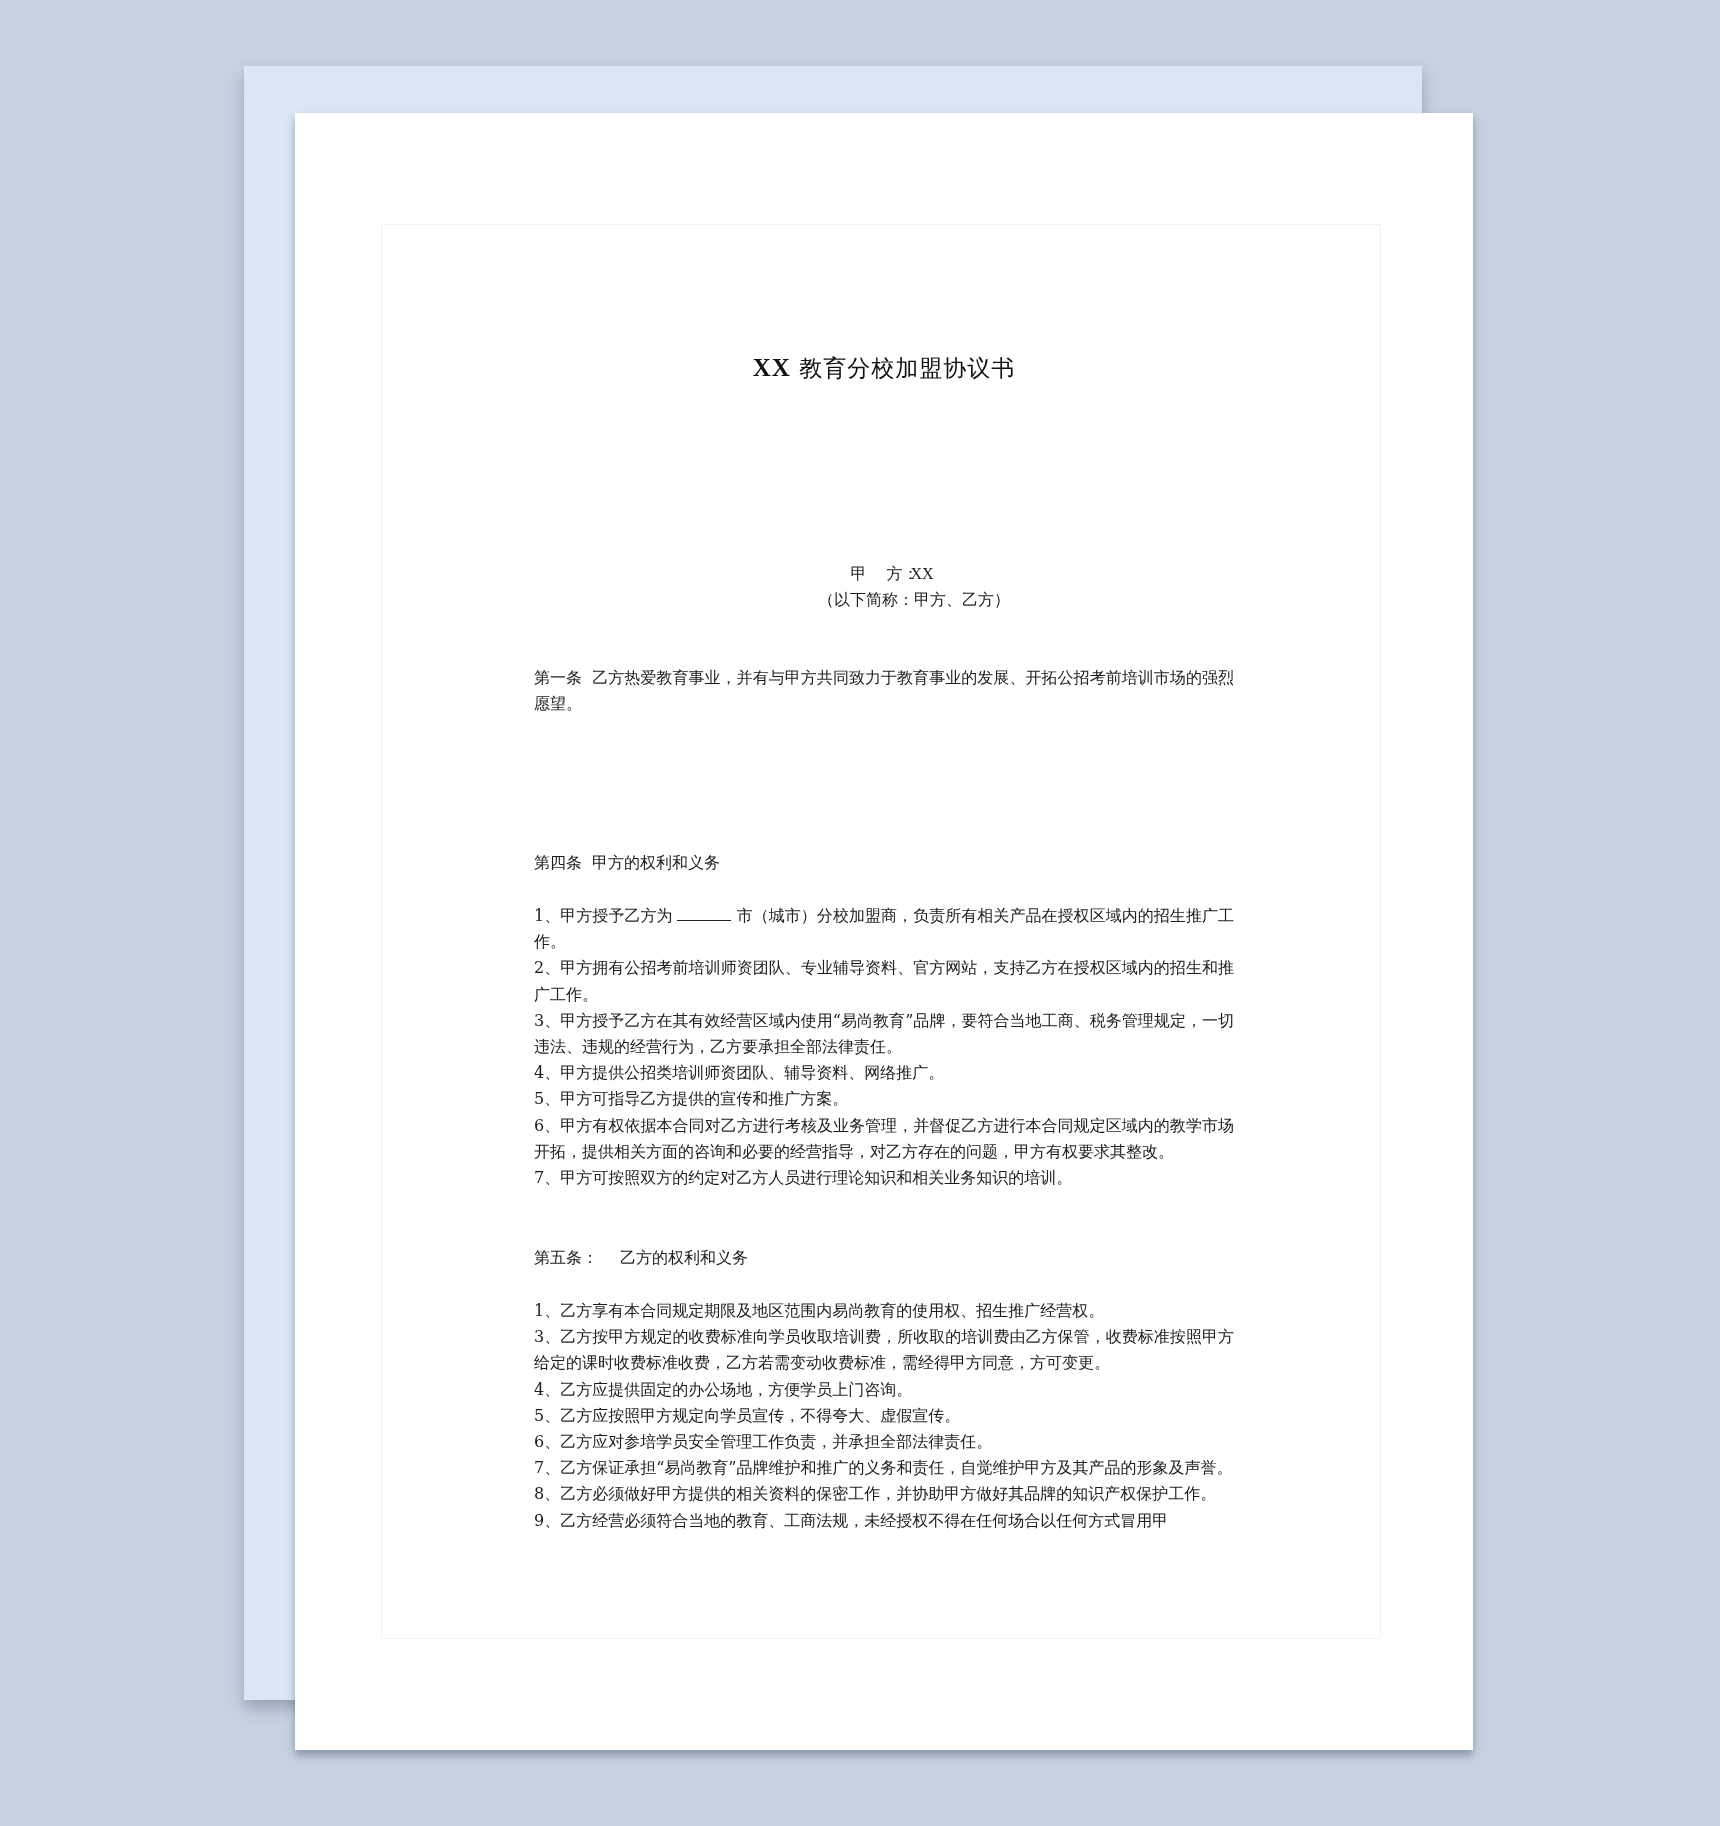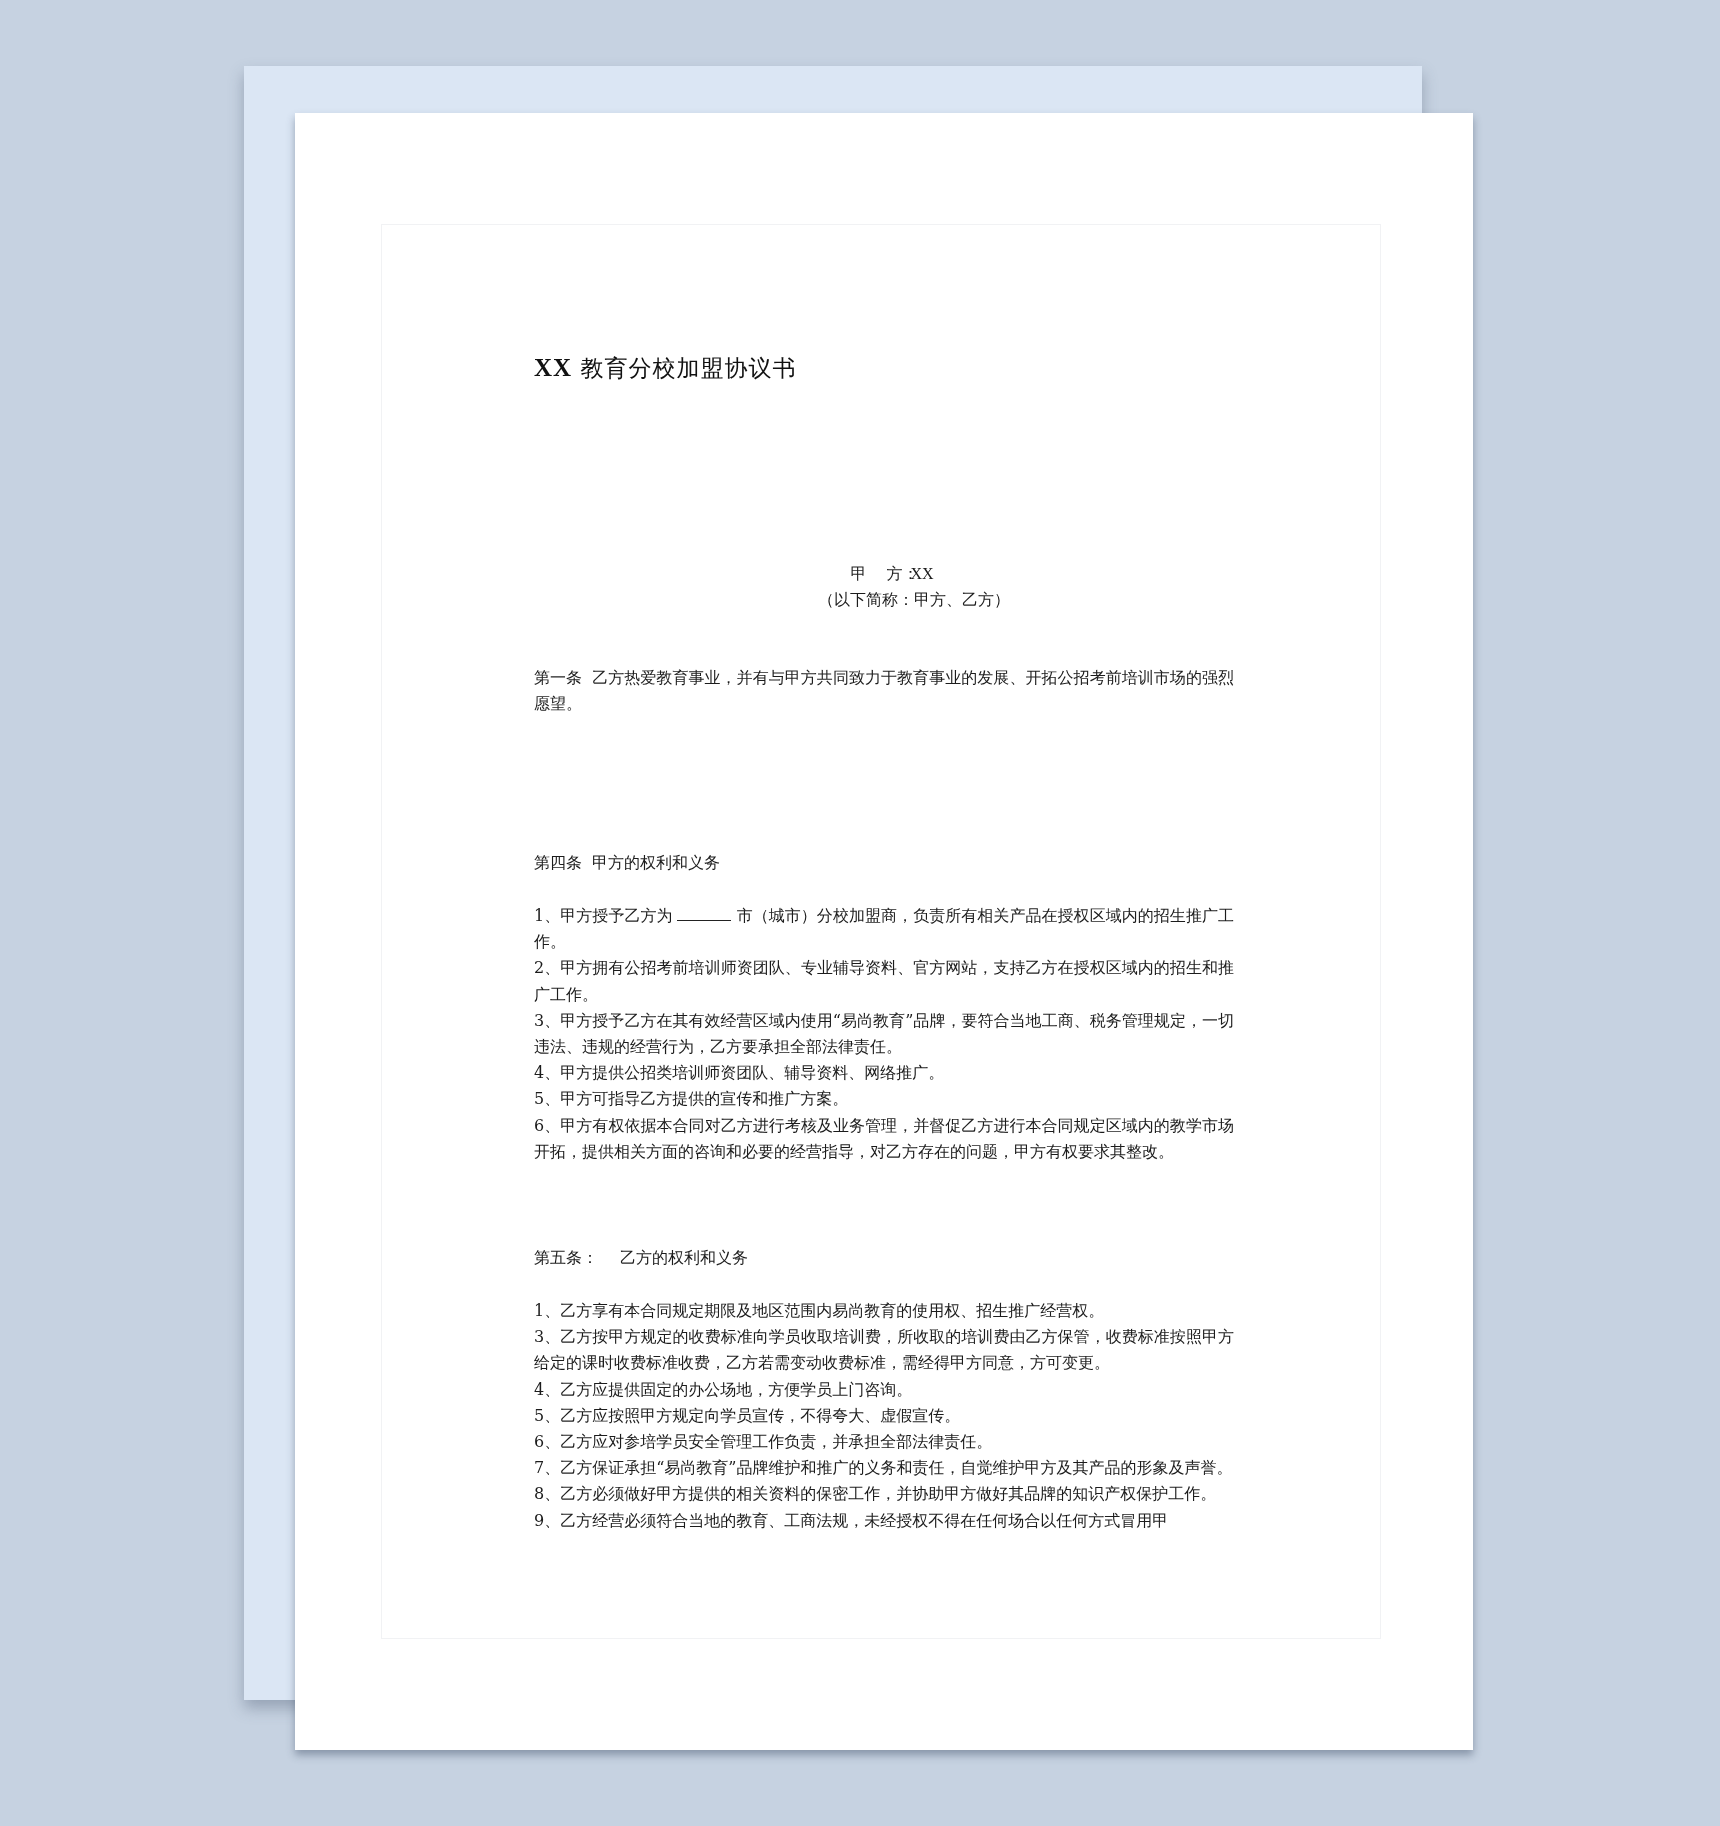--- a/index.html
+++ b/index.html
@@ -36,20 +36,21 @@
       left: 239px; top: 0;
       width: 700px;
       color: #1c1c1c;
       font-size: 16px;
       line-height: 26.2px;
     }
     .title {
       position: absolute;
       left: 0; width: 700px;
       top: 240px;
+      text-align: center;
       font-size: 23px;
       line-height: 30px;
       color: #111;
       letter-spacing: 1px;
     }
     .title .xx { font-weight: bold; font-family: "Liberation Serif", serif; font-size: 25px; }
     .block { position: absolute; left: 0; width: 700px; }
     .line { white-space: nowrap; height: 26.2px; }
     .para { text-align: justify; text-align-last: left; }
     .b { font-weight: normal; }
@@ -95,20 +96,21 @@
     </div>
     <div class="block" style="top:790px;">
       <div class="para">
         <span>1、甲方授予乙方为</span><span class="blank"></span><span>市（城市）分校加盟商，负责所有相关产品在授权区域内的招生推广工作。</span>
       </div>
       <div class="para">2、甲方拥有公招考前培训师资团队、专业辅导资料、官方网站，支持乙方在授权区域内的招生和推广工作。</div>
       <div class="para">3、甲方授予乙方在其有效经营区域内使用“易尚教育”品牌，要符合当地工商、税务管理规定，一切违法、违规的经营行为，乙方要承担全部法律责任。</div>
       <div class="para">4、甲方提供公招类培训师资团队、辅导资料、网络推广。</div>
       <div class="para">5、甲方可指导乙方提供的宣传和推广方案。</div>
       <div class="para">6、甲方有权依据本合同对乙方进行考核及业务管理，并督促乙方进行本合同规定区域内的教学市场开拓，提供相关方面的咨询和必要的经营指导，对乙方存在的问题，甲方有权要求其整改。</div>
+      <div class="para">7、甲方可按照双方的约定对乙方人员进行理论知识和相关业务知识的培训。</div>
     </div>
 
     <div class="block" style="top:1132px;">
       <div class="line">
         <span class="b">第五条：</span><span class="gap2"></span><span>乙方的权利和义务</span>
       </div>
     </div>
     <div class="block" style="top:1185px;">
       <div class="para">1、乙方享有本合同规定期限及地区范围内易尚教育的使用权、招生推广经营权。</div>
       <div class="para">3、乙方按甲方规定的收费标准向学员收取培训费，所收取的培训费由乙方保管，收费标准按照甲方给定的课时收费标准收费，乙方若需变动收费标准，需经得甲方同意，方可变更。</div>

